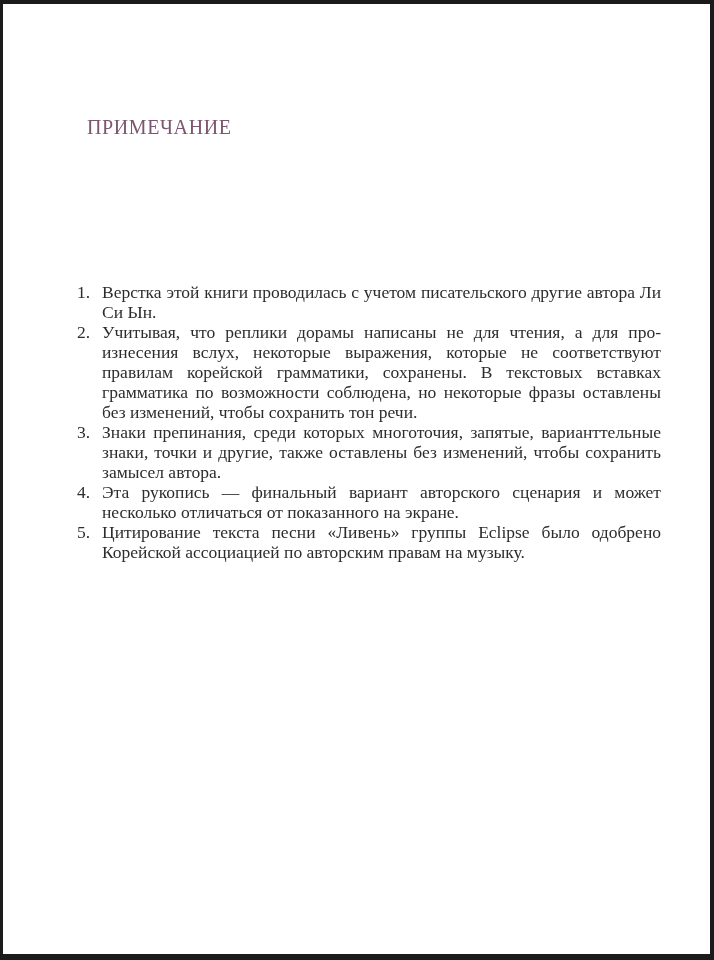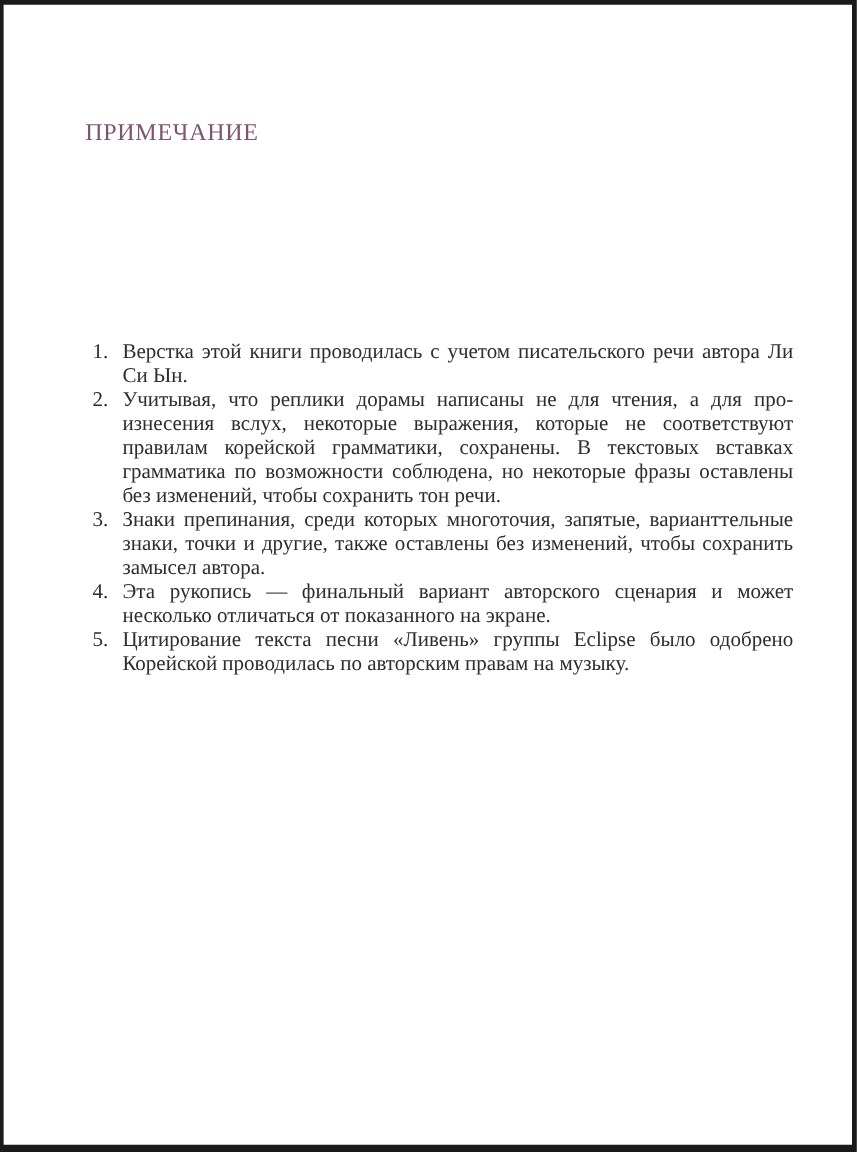--- a/index.html
+++ b/index.html
@@ -22,21 +22,21 @@
     border-top: 4px solid #1b1b1b;
     border-left: 3px solid #1b1b1b;
     border-right: 4px solid #1b1b1b;
     border-bottom: 6px solid #1b1b1b;
     pointer-events: none;
   }
   .page-title {
     position: absolute;
     left: 71px;
     top: 101px;
-    margin: 0;
+    margin: 16px;
     font-size: 20px;
     line-height: 1;
     font-weight: normal;
     letter-spacing: 0.6px;
     color: #7c5570;
     white-space: nowrap;
   }
   .notes-list {
     position: absolute;
     left: 77px;
@@ -67,31 +67,31 @@
 </head>
 <body>
 
 <div class="page-frame"></div>
 
 <h1 class="page-title">ПРИМЕЧАНИЕ</h1>
 
 <ol class="notes-list">
   <li class="note-item">
     <span class="note-number">1.</span>
-    <div class="note-text">Верстка этой книги проводилась с учетом писательского речи ав­тора Ли Си Ын.</div>
+    <div class="note-text">Верстка этой книги проводилась с учетом писательского другие ав­тора Ли Си Ын.</div>
   </li>
   <li class="note-item">
     <span class="note-number">2.</span>
     <div class="note-text">Учитывая, что реплики дорамы написаны не для чтения, а для про­изнесения вслух, некоторые выражения, которые не соответствуют правилам корейской грамматики, сохранены. В текстовых вставках грамматика по возможности соблюдена, но некоторые фразы остав­лены без изменений, чтобы сохранить тон речи.</div>
   </li>
   <li class="note-item">
     <span class="note-number">3.</span>
     <div class="note-text">Знаки препинания, среди которых многоточия, запятые, вариант­тельные знаки, точки и другие, также оставлены без изменений, чтобы сохранить замысел автора.</div>
   </li>
   <li class="note-item">
     <span class="note-number">4.</span>
     <div class="note-text">Эта рукопись — финальный вариант авторского сценария и может несколько отличаться от показанного на экране.</div>
   </li>
   <li class="note-item">
     <span class="note-number">5.</span>
-    <div class="note-text">Цитирование текста песни «Ливень» группы Eclipse было одоб­рено Корейской проводилась по авторским правам на музыку.</div>
+    <div class="note-text">Цитирование текста песни «Ливень» группы Eclipse было одоб­рено Корейской ассоциацией по авторским правам на музыку.</div>
   </li>
 </ol>
 
 </body></html>

